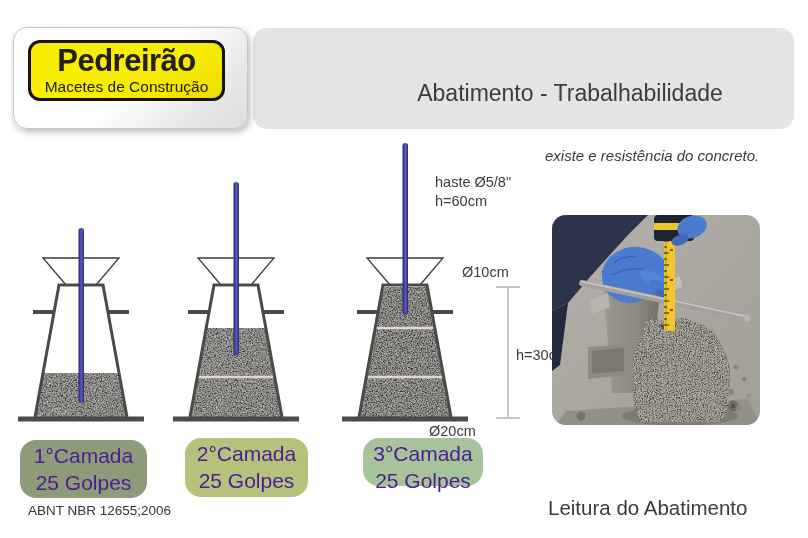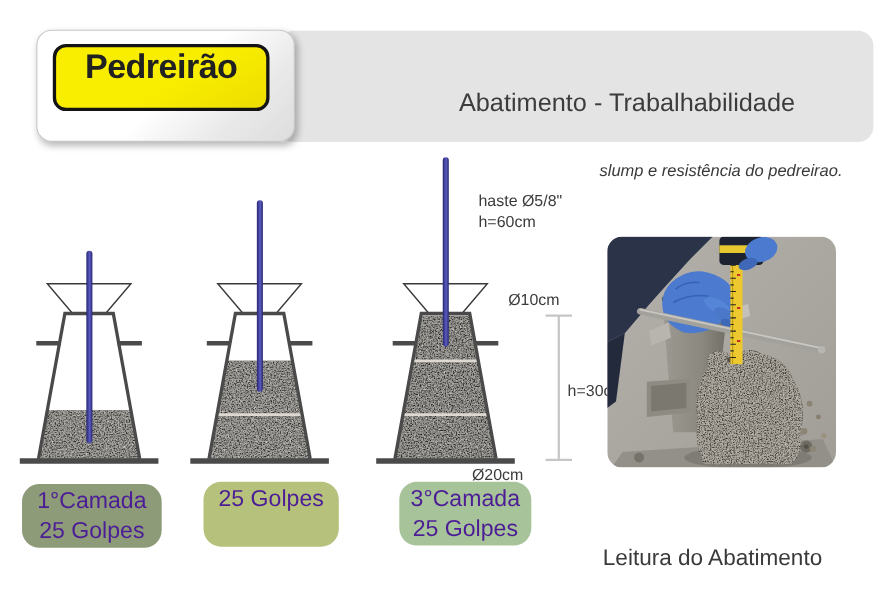--- a/index.html
+++ b/index.html
@@ -19,21 +19,20 @@
   .subtitle{
     position:absolute;left:330px;top:80px;width:480px;text-align:center;
     font-size:23px;color:#3c3c3c;
   }
   
   .logo-card{
     position:absolute;left:13px;top:27px;width:233px;height:100px;
     background:linear-gradient(135deg,#ffffff 52%,#e9e9e9 78%,#dddddd 100%);
     border:1px solid #c6c6c6;border-radius:14px;
     box-shadow:2px 3px 7px rgba(0,0,0,0.28);
-    margin-left:20px;
   }
   .logo-badge{
     position:absolute;left:14px;top:12px;width:197px;height:61px;
     background:linear-gradient(150deg,#f9ee00 55%,#eedd00 100%);
     border:3px solid #141414;border-radius:12px;box-sizing:border-box;
     text-align:center;
   }
   .logo-brand{font-size:31px;font-weight:bold;color:#212121;line-height:34px;margin-top:1px;letter-spacing:-0.5px;}
   .logo-tagline{font-size:15.5px;color:#1c1c1c;line-height:17px;}
   .logo-site{
@@ -48,21 +47,21 @@
   
   .diagram-svg{position:absolute;left:0;top:130px;}
   .svg-label{font-family:"Liberation Sans",sans-serif;font-size:14.5px;fill:#3b3b3b;}
   
   .step-box{
     position:absolute;border-radius:16px;text-align:center;
     font-size:21px;line-height:27px;color:#4c1d95;padding-top:2px;box-sizing:border-box;
   }
   .step-1{left:20px;top:440px;width:127px;height:58px;}
   .step-2{left:185px;top:438px;width:123px;height:59px;}
-  .step-3{left:363px;top:438px;width:120px;height:58px;}
+  .step-3{left:363px;top:438px;width:120px;height:48px;}
   
   .photo{
     position:absolute;left:552px;top:215px;width:208px;height:210px;
     border-radius:14px;overflow:hidden;
   }
   .caption{
     position:absolute;left:548px;top:443px;width:256px;
     font-size:20.5px;line-height:26px;color:#3a3a3a;white-space:pre-wrap;
   }
   .footer-ref{
@@ -73,25 +72,26 @@
 <body>
 
 <div class="page">
 
   <div class="header-panel"></div>
   <div class="subtitle">Abatimento - Trabalhabilidade</div>
 
   <div class="logo-card">
     <div class="logo-badge" style="background-color: rgb(246, 232, 0);">
       <div class="logo-brand">Pedreirão</div>
+      <div class="logo-tagline">Macetes de Construção</div>
     </div>
   </div>
 
   <div class="note">
-    <div>slump e resistência do pedreirao.</div>
+    <div>existe e resistência do concreto.</div>
   </div>
 
   <svg class="diagram-svg" width="560" height="312" viewBox="0 0 560 312">
     <defs>
       <linearGradient id="rodGrad" x1="0" y1="0" x2="1" y2="0">
         <stop offset="0" stop-color="#26266e"></stop>
         <stop offset="0.35" stop-color="#4646a6"></stop>
         <stop offset="0.55" stop-color="#5c5cc0"></stop>
         <stop offset="1" stop-color="#26266e"></stop>
       </linearGradient>
@@ -156,20 +156,21 @@
     <text class="svg-label" x="462" y="147">Ø10cm</text>
     <text class="svg-label" x="516" y="230">h=30cm</text>
     <text class="svg-label" x="429" y="306">Ø20cm</text>
   </svg>
 
   <div class="step-box step-1" style="background-color: rgb(141, 155, 121);">
     <div>1°Camada</div>
     <div>25 Golpes</div>
   </div>
   <div class="step-box step-2" style="background-color: rgb(182, 193, 124);">
+    <div>2°Camada</div>
     <div>25 Golpes</div>
   </div>
   <div class="step-box step-3" style="background-color: rgb(167, 195, 153);">
     <div>3°Camada</div>
     <div>25 Golpes</div>
   </div>
 
   <div class="photo">
     <svg width="208" height="210" viewBox="0 0 208 210">
       <defs>
@@ -271,14 +272,15 @@
       </g>
     </svg>
   </div>
 
   <div class="caption">
     <div>Leitura do Abatimento</div>
     
     
   </div>
 
+  <div class="footer-ref">ABNT NBR 12655;2006</div>
 
 </div>
 
 </body></html>

